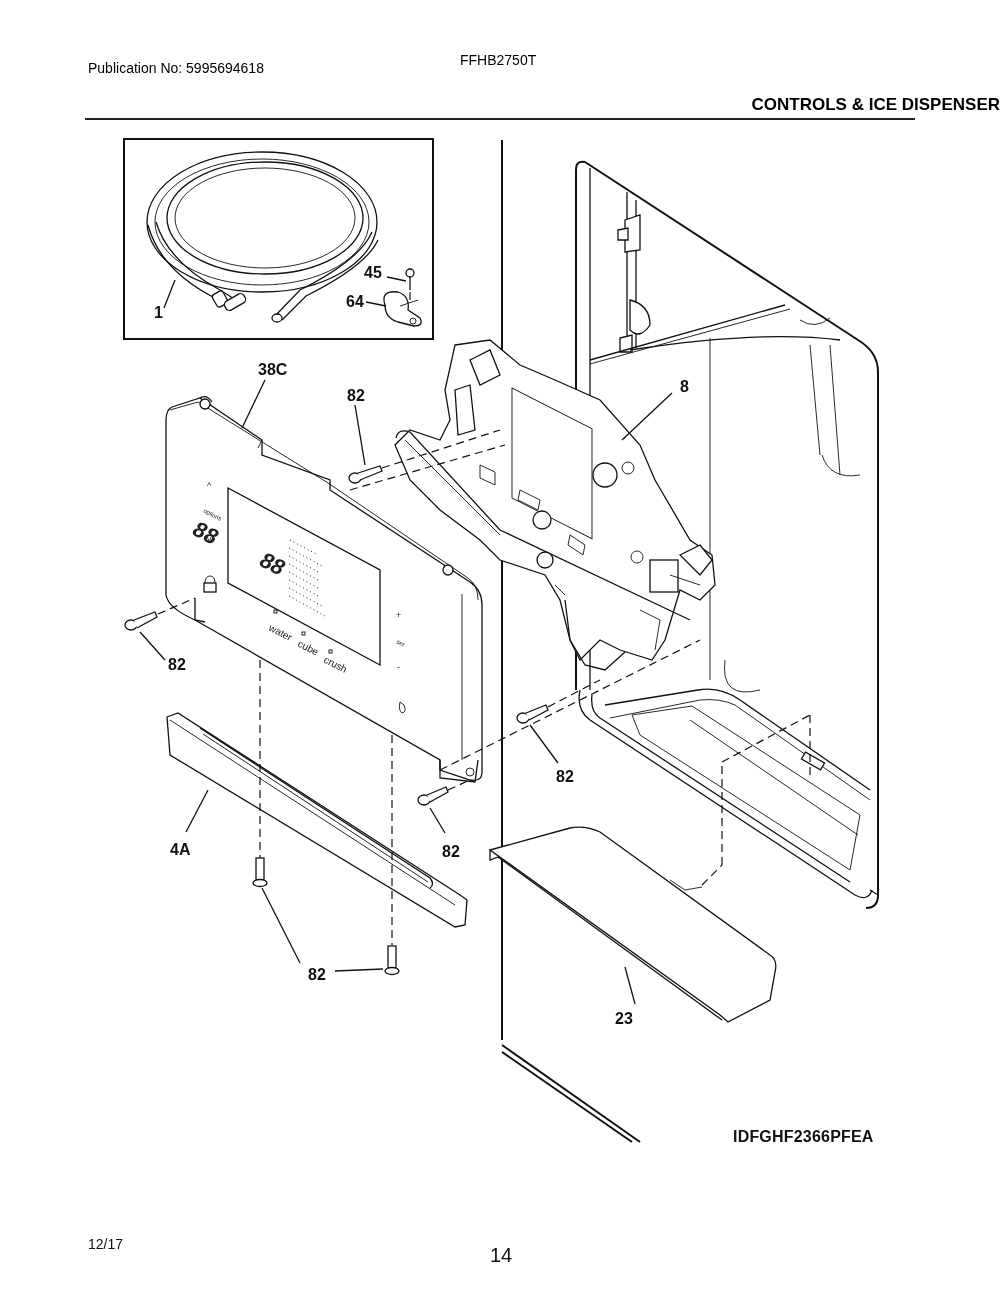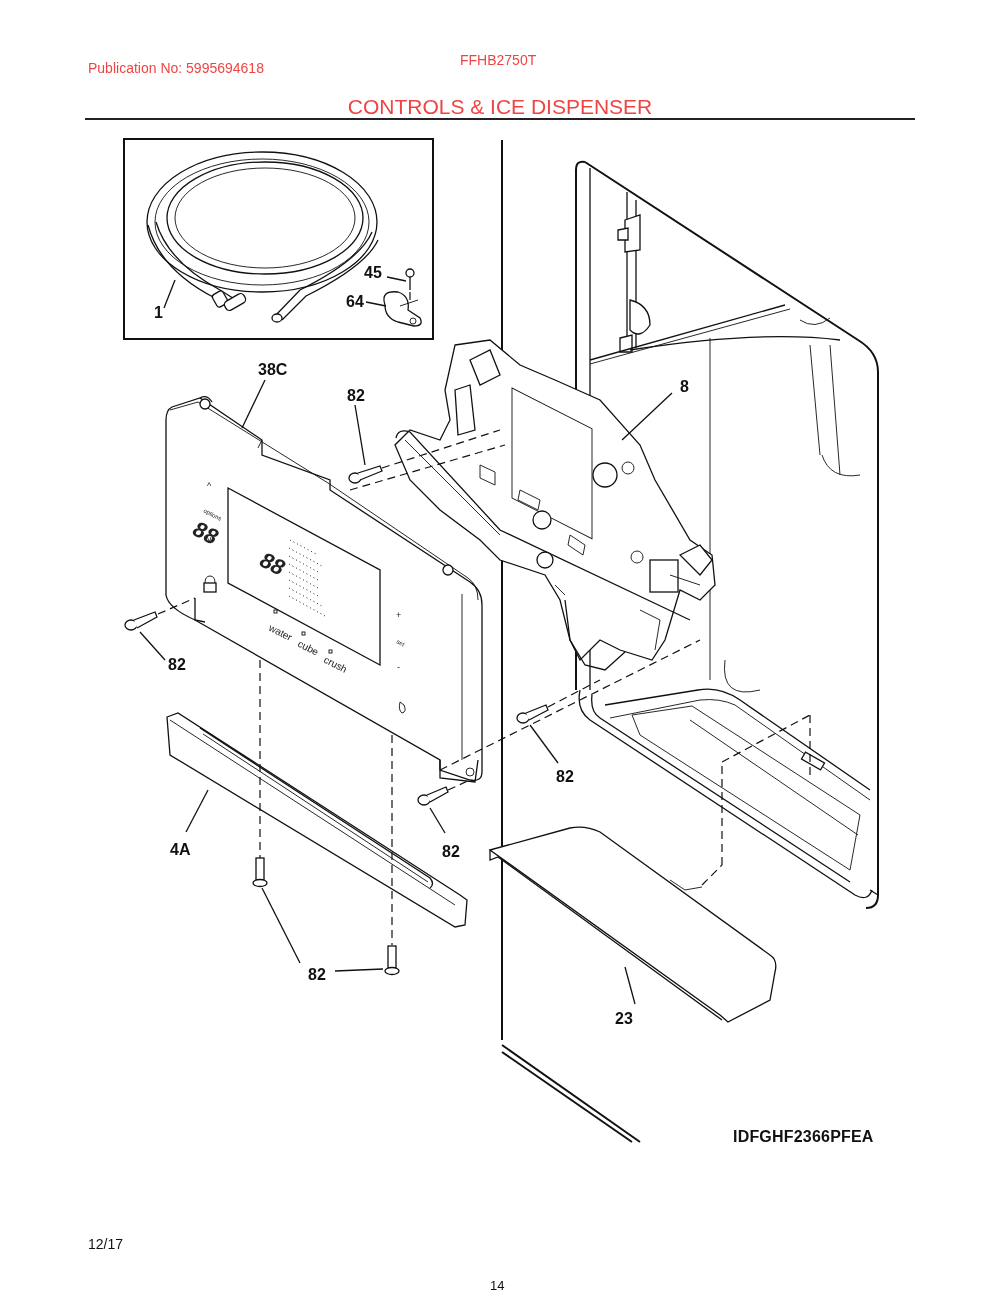--- a/index.html
+++ b/index.html
@@ -1,26 +1,26 @@
 <!DOCTYPE html>
 <html><head>
 <meta charset="utf-8">
 <style>
   html, body { margin: 0; padding: 0; background: #ffffff; }
   body { width: 1000px; height: 1294px; position: relative; overflow: hidden;
          font-family: "Liberation Sans", sans-serif; color: #111; }
-  .hdr { position: absolute; font-size: 14px; color: #ef4444; }
+  .hdr { position: absolute; font-size: 14px; color: #000000; }
   #pub { left: 88px; top: 60px; }
   #model { left: 460px; top: 52px; }
-  #title { left: 0; width: 1000px; text-align: center; top: 95px; font-size: 21px; font-weight: normal; }
+  #title { left: 0; width: 1000px; text-align: right; top: 95px; font-size: 17px; font-weight: bold; }
   #rule { position: absolute; left: 85px; top: 118px; width: 830px; height: 2px; background: #222; }
   #diagram { position: absolute; left: 0; top: 0; }
   #fig-id { position: absolute; left: 733px; top: 1128px; font-weight: bold; font-size: 16px; letter-spacing: 0.2px; }
   #date { position: absolute; left: 88px; top: 1230px; font-size: 14px; margin-top: 6px; }
-  #page { position: absolute; left: 490px; top: 1278px; font-size: 13px; text-align: center; }
+  #page { position: absolute; left: 490px; top: 1244px; font-size: 20px; text-align: center; }
   .callout { font-family: "Liberation Sans", sans-serif; font-weight: bold; font-size: 16px; fill: #111; }
   .ln { fill: none; stroke: #111; stroke-width: 1.3; }
   .thin { fill: none; stroke: #111; stroke-width: 0.9; }
   .thick { fill: none; stroke: #111; stroke-width: 2; }
   .dash { fill: none; stroke: #111; stroke-width: 1.2; stroke-dasharray: 8 5; }
   .fillw { fill: #fff; stroke: #111; stroke-width: 1.3; }
   .ptxt { font-family: "Liberation Sans", sans-serif; fill: #222; }
 </style>
 </head>
 <body>

